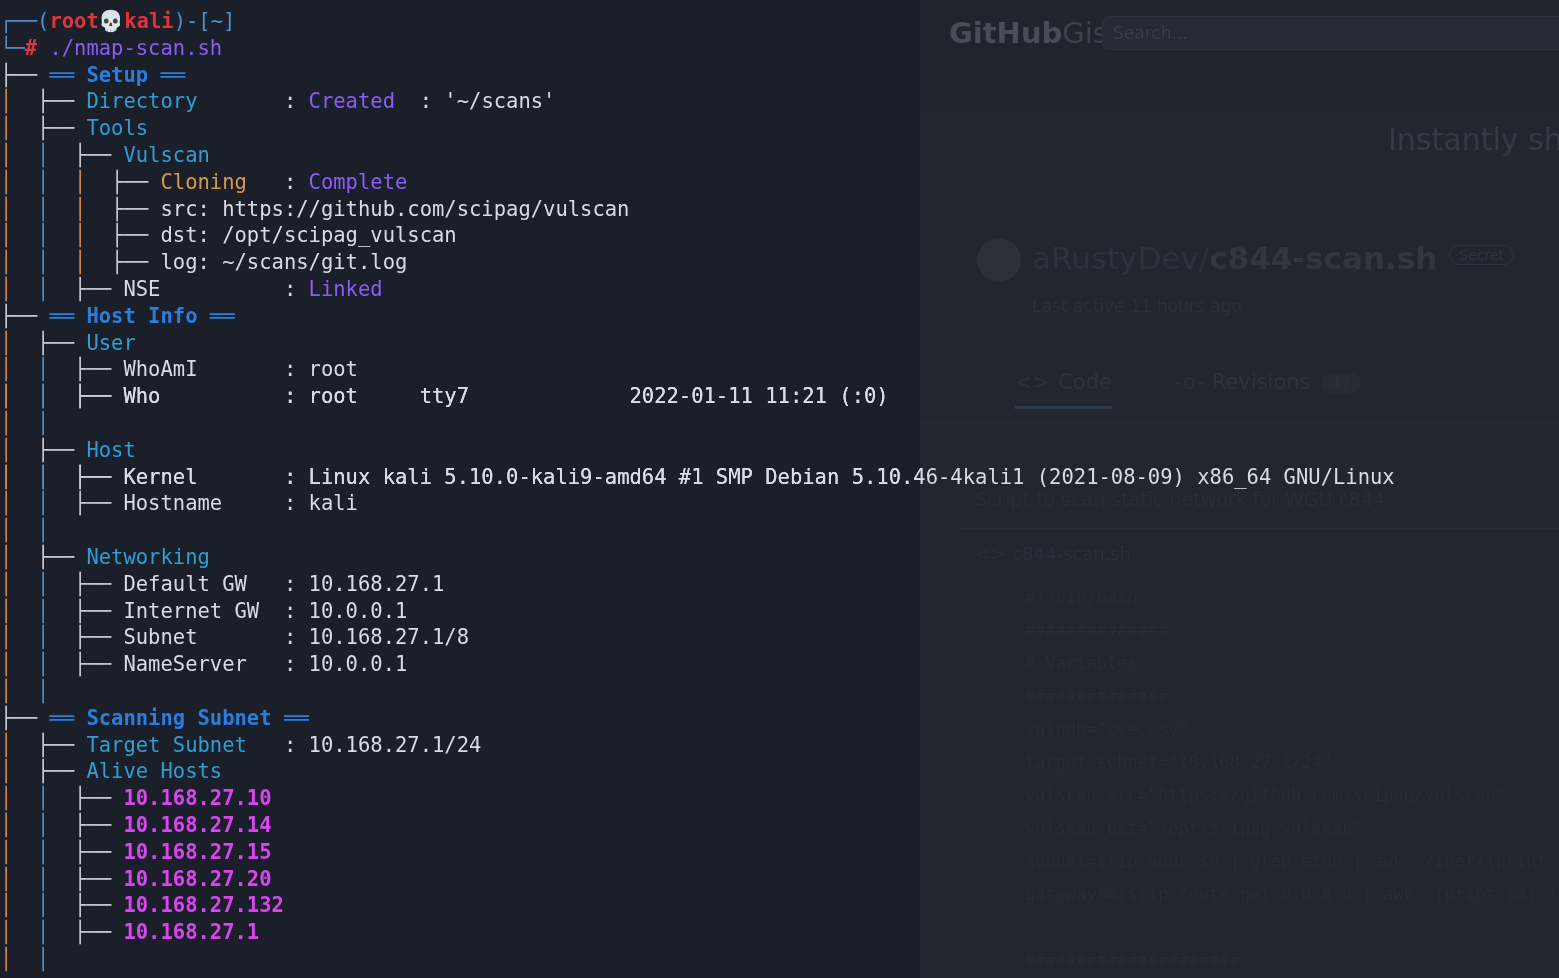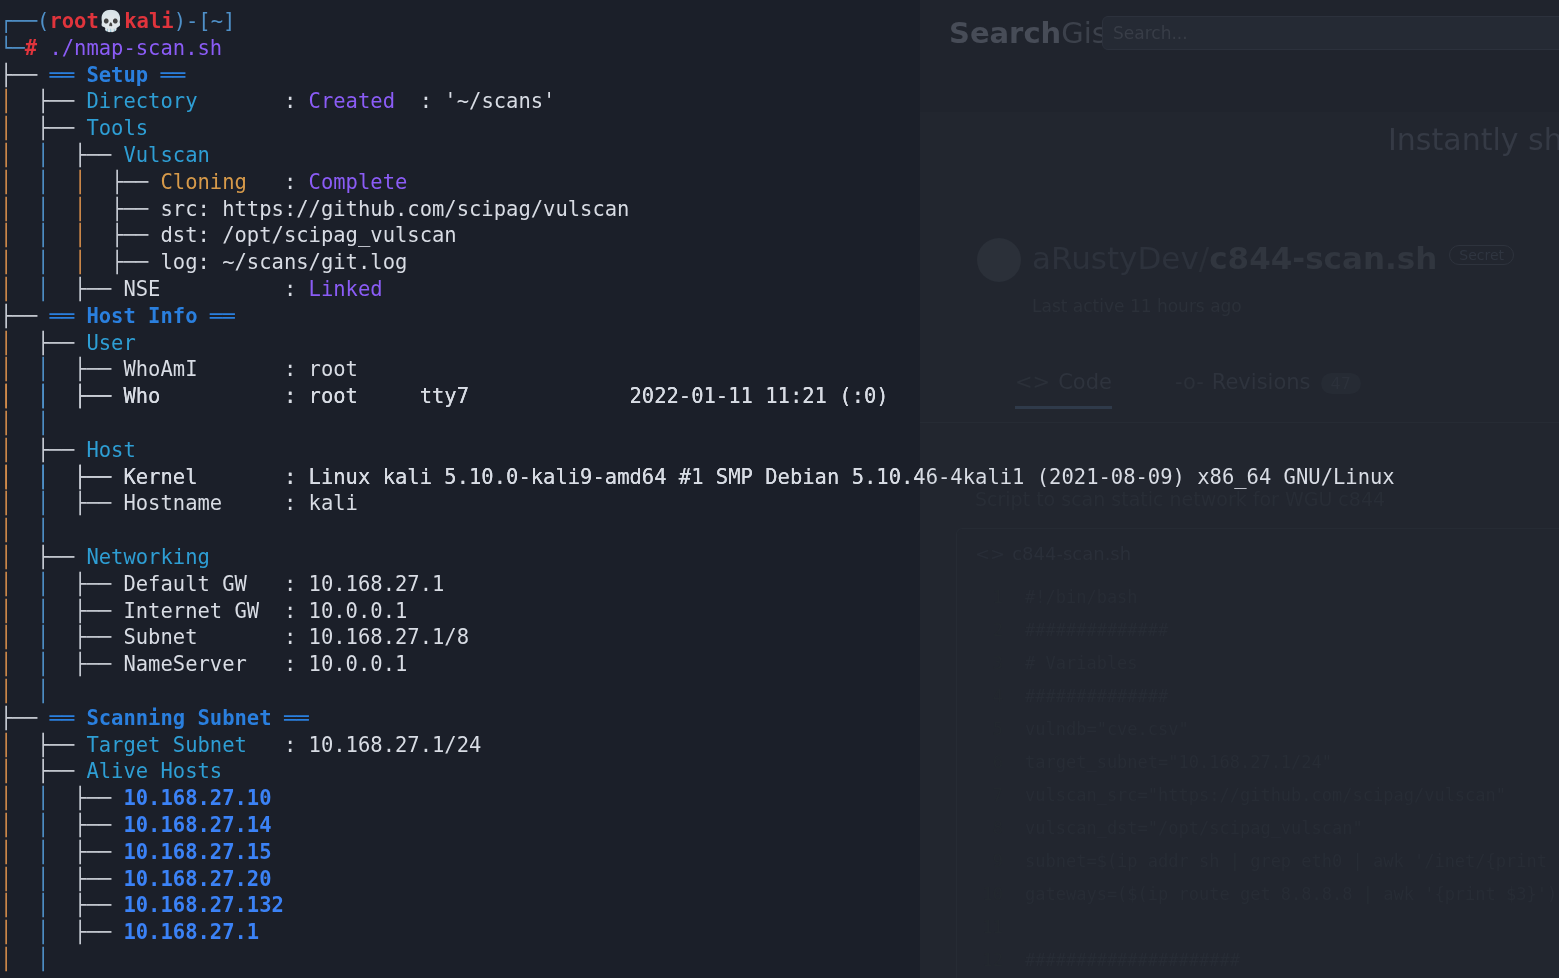--- a/index.html
+++ b/index.html
@@ -293,21 +293,21 @@
   }
   .ov-line { position: absolute; left: 0; }
 
   
   .c-white  { color: #d8dce4; }
   .c-red    { color: #e0343c; font-weight: bold; }
   .c-blue   { color: #2a7fde; font-weight: bold; }
   .c-cyan   { color: #2e9ed4; margin-top: 26px; }
   .c-green  { color: #8b5cf6; }
   .c-orange { color: #d79a4a; }
-  .c-lime   { color: #3b82f6; font-weight: bold; }
+  .c-lime   { color: #d946ef; font-weight: bold; }
   .c-guide  { color: #c8ccd4; }
   .c-guideo { color: #d08a4a; }
   .c-guideb { color: #4f90c8; }
   .c-skull  { color: #e8eaee; }
 </style>
 </head>
 <body>
 
 <div id="desktop">
   <div class="desk-icon" style="left:28px;top:145px">
@@ -322,21 +322,21 @@
     <span class="glyph file"></span>
     <span>Test Scan.xml</span>
   </div>
 </div>
 
 <div id="gist-window">
 
   <div id="gist-header"></div>
 
   <div id="gist-logo">
-    <span class="bold">Search</span><span class="light">Gist</span>
+    <span class="bold">GitHub</span><span class="light">Gist</span>
   </div>
 
   <div id="gist-search">
     <span>Search...</span>
   </div>
 
   <div id="gist-tagline">Instantly share code, notes, and snippets.</div>
 
   <div id="gist-avatar"></div>
 

